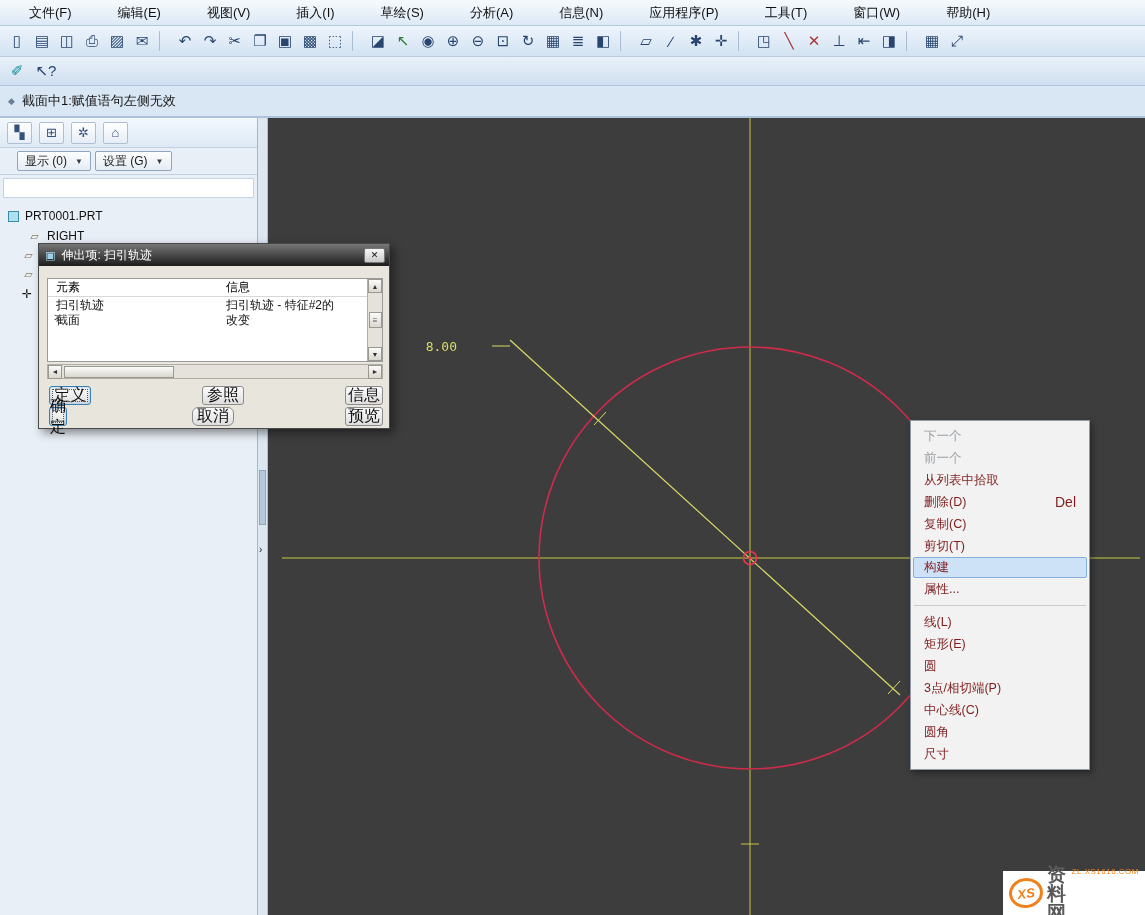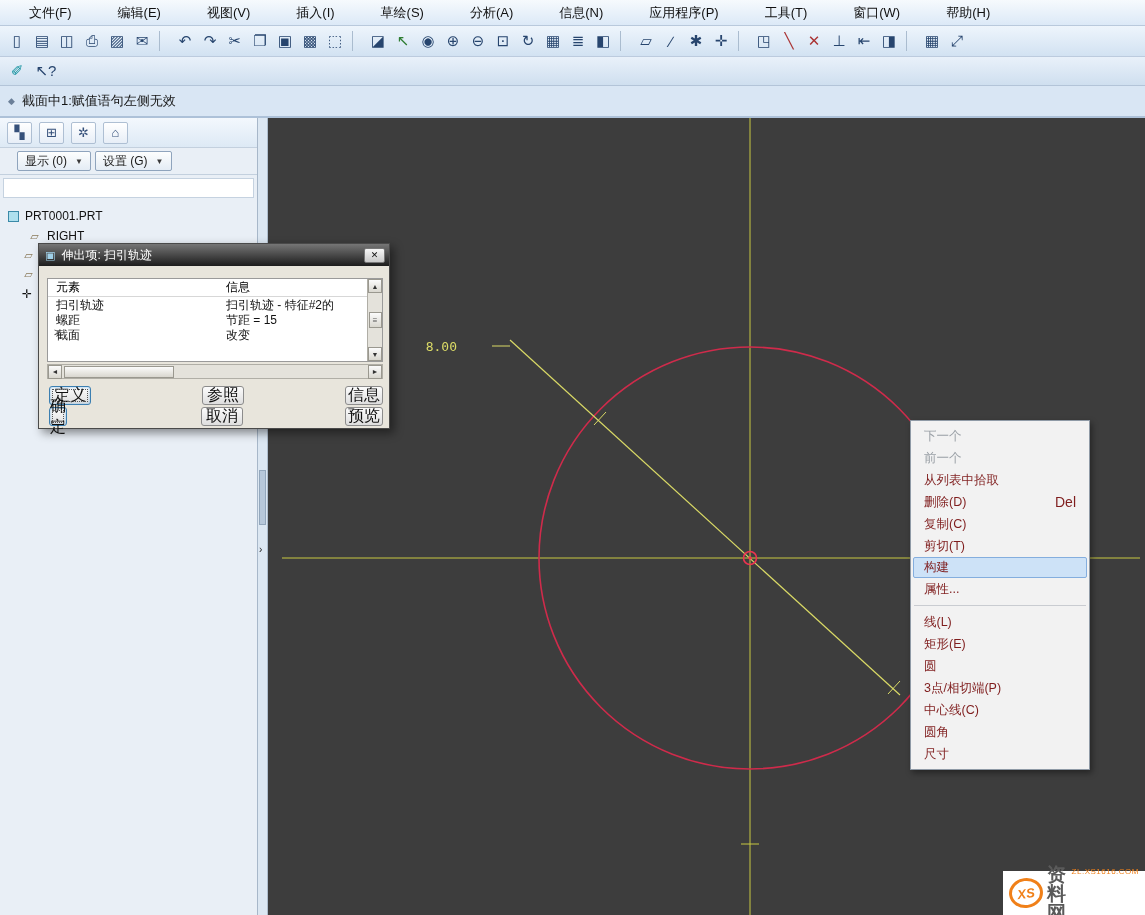--- a/index.html
+++ b/index.html
@@ -132,21 +132,21 @@
   .btn {
     position:absolute; height:19px; display:flex; align-items:center; justify-content:center;
     background:linear-gradient(#fcfcfc,#dedede); border:1px solid #8c8c8c; border-radius:3px;
     font-size:16px; color:#111;
   }
   .btn.default { border-color:#3c7fb1; box-shadow: inset 0 0 3px #8fc2ea; outline:1px dotted #555; outline-offset:-4px; }
   .btn-define  { left:10px;  top:120px; width:42px; }
   .btn-refs    { left:163px; top:120px; width:42px; }
   .btn-info    { left:306px; top:120px; width:38px; }
   .btn-ok      { left:10px;  top:141px; width:18px; }
-  .btn-cancel  { left:162px; top:141px; width:42px; }
+  .btn-cancel  { left:153px; top:141px; width:42px;border-radius:6px; }
   .btn-preview { left:306px; top:141px; width:38px; }
 
   
   .context-menu {
     position:absolute; left:910px; top:420px; width:180px; z-index:30;
     background:#f2f2f2; border:1px solid #8f9aa6; box-shadow: 2px 3px 6px rgba(0,0,0,.4);
     padding:4px 1px;
   }
   .cm-item {
     height:22px; display:flex; align-items:center; justify-content:space-between;
@@ -392,25 +392,20 @@
         <span class="dlg-col-info" data-name="column-header-info">信息</span>
       </div>
       <div>
 
           <div class="dlg-row" data-name="table-row">
             <span class="marker" data-name="active-row-marker"></span>
             <span class="dlg-col-el" data-name="element-cell">扫引轨迹</span>
             <span class="dlg-col-info" data-name="info-cell">扫引轨迹 - 特征#2的</span>
           </div>
 
-          <div class="dlg-row" data-name="table-row">
-            <span class="marker" data-name="active-row-marker"></span>
-            <span class="dlg-col-el" data-name="element-cell">螺距</span>
-            <span class="dlg-col-info" data-name="info-cell">节距 = 15</span>
-          </div>
 
           <div class="dlg-row" data-name="table-row">
             <span class="marker" data-name="active-row-marker">&gt;</span>
             <span class="dlg-col-el" data-name="element-cell">截面</span>
             <span class="dlg-col-info" data-name="info-cell">改变</span>
           </div>
         </div>
       <div class="dlg-vscroll" data-name="table-vertical-scrollbar">
         <span class="sbtn" data-name="scroll-up-icon">▲</span>
         <span class="thumb" data-name="scrollbar-thumb">≡</span>

